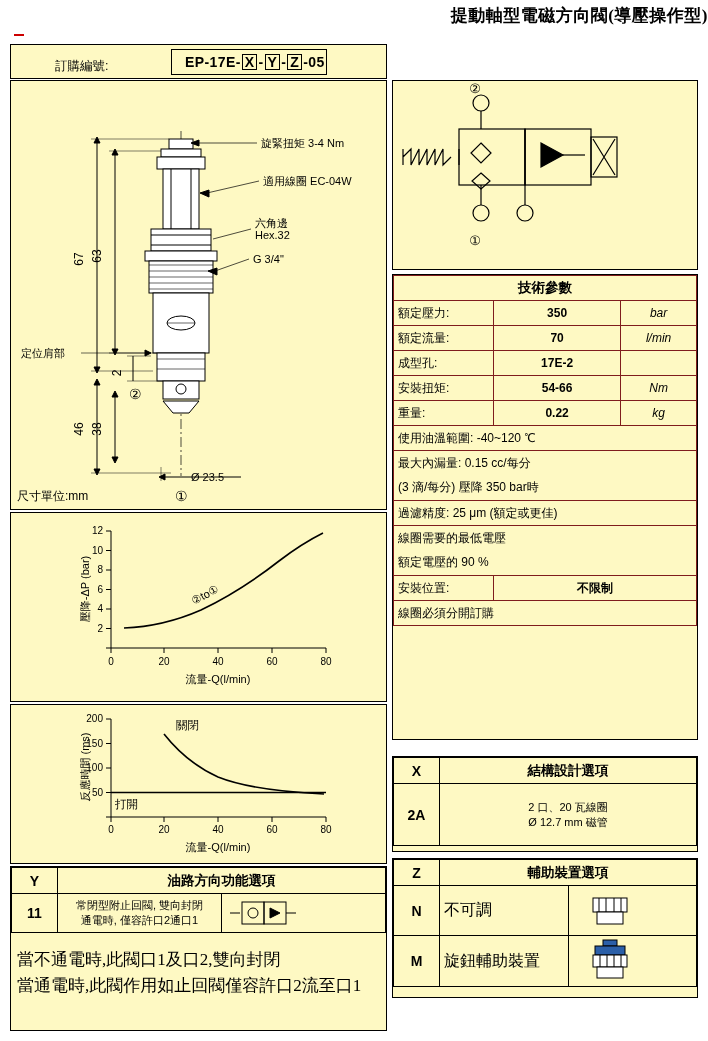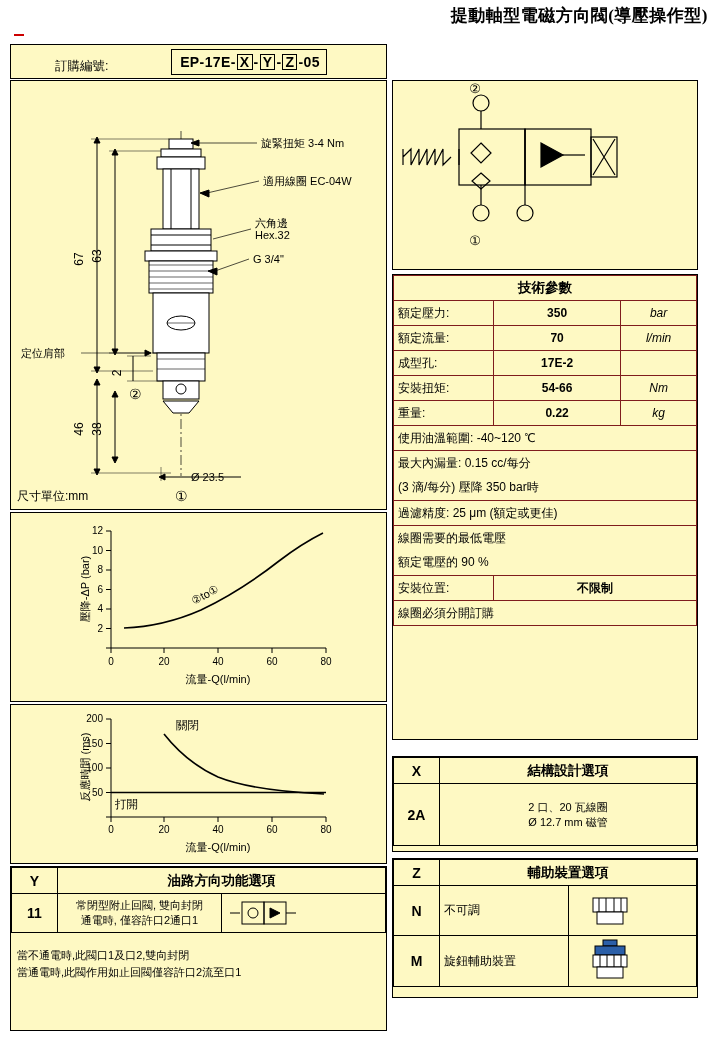--- a/index.html
+++ b/index.html
@@ -18,21 +18,21 @@
   .hdr .t2{font-size:10.5px;font-weight:bold;margin-top:2px;}
   .redline{position:absolute;left:14px;top:34px;width:10px;height:2px;background:#c00;}
 
   
   .box{position:absolute;border:1px solid #000;box-sizing:border-box;background:#fef9c3;}
 
   
   #order-box{left:10px;top:44px;width:377px;height:35px;}
   #order-label{position:absolute;left:44px;top:13px;font-size:12.5px;}
   #order-code-frame{position:absolute;left:160px;top:4px;width:156px;height:26px;border:1px solid #000;box-sizing:border-box;}
-  #order-code{position:absolute;left:0;top:0;width:156px;height:24px;display:flex;align-items:center;justify-content:center;font-size:14px;font-weight:bold;letter-spacing:0.4px;}
+  #order-code{position:absolute;left:13px;top:0;width:156px;height:24px;display:flex;align-items:center;justify-content:flex-start;font-size:14px;font-weight:bold;letter-spacing:0.4px;}
   .codeseg{position:relative;}
   .boxed{border:1px solid #000;padding:0 2px;margin:0 1px;line-height:14px;}
 
   
   #drawing-box{left:10px;top:80px;width:377px;height:430px;}
 
   
   #chart1-box{left:10px;top:512px;width:377px;height:190px;}
   #chart2-box{left:10px;top:704px;width:377px;height:160px;}
 
@@ -53,24 +53,24 @@
   .c-val{width:42%;text-align:center;font-weight:bold;}
   .c-unit{width:25%;text-align:center;font-style:italic;}
   .full{text-align:left;}
 
   
   table.opt{width:100%;border-collapse:collapse;font-size:12px;table-layout:fixed;}
   table.opt td{border:1px solid #000;padding:2px 4px;box-sizing:border-box;}
   .opt-key{width:46px;text-align:center;font-weight:bold;font-size:14px;}
   .opt-head{text-align:center;font-weight:bold;font-size:13.5px;height:26px;}
   .opt-desc{text-align:center;font-size:11px;line-height:1.35;}
-  .opt-desc-left{text-align:left;font-size:12px;padding-left:8px;}
+  .opt-desc-left{text-align:left;font-size:16px;padding-left:8px;}
   .pic-cell{width:92px;text-align:center;padding:2px;}
 
-  .note{font-size:11px;line-height:1.5;padding-left:4px;}
+  .note{font-size:17px;line-height:1.5;padding-left:4px;font-family:Liberation Serif, serif;}
 
   svg{display:block;}
   .txt{font-family:"Liberation Sans", sans-serif;}
 </style>
 </head>
 <body>
 
 <div class="page">
 
   <div class="hdr">

